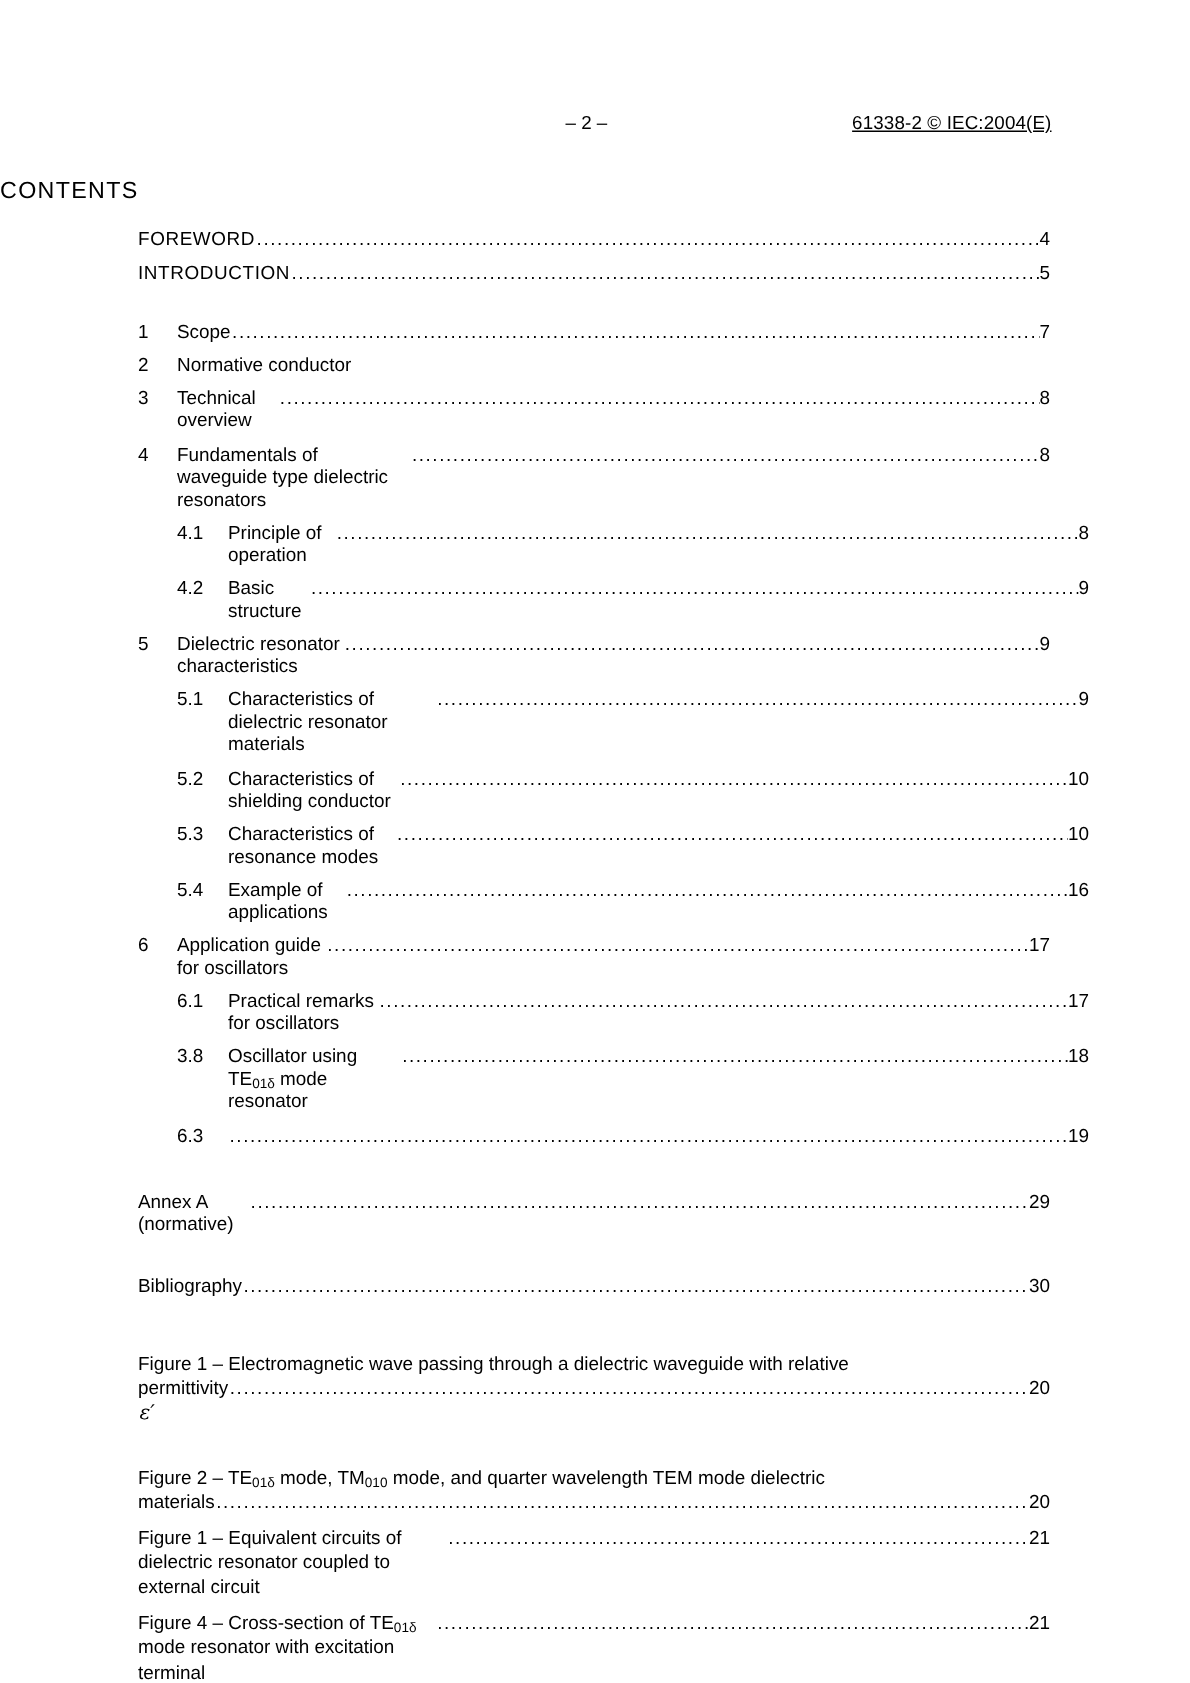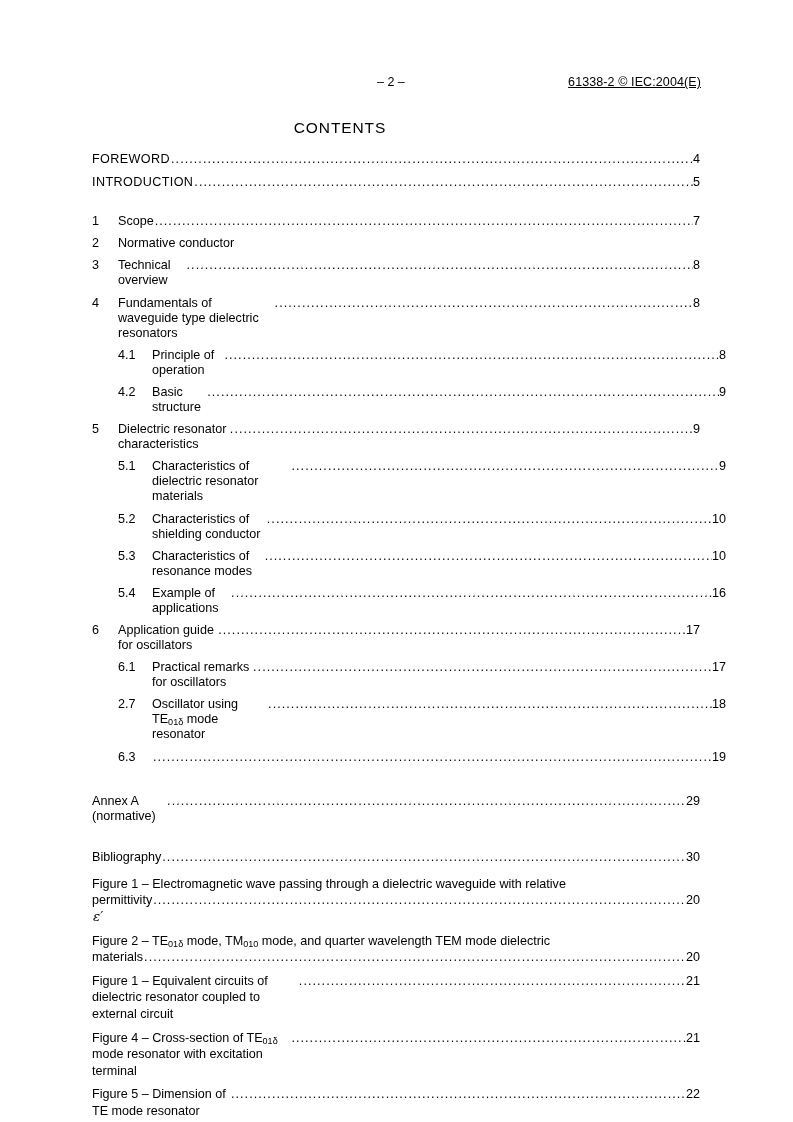--- a/index.html
+++ b/index.html
@@ -42,21 +42,20 @@
     letter-spacing: 0.1px;
     text-decoration: underline;
   }
 
   
   .contents-title {
     position: absolute;
     top: 119px;
     left: 0;
     width: 680px;
-    text-align: center;
     font-size: 15.5px;
     letter-spacing: 0.9px;
   }
 
   
   .toc {
     position: absolute;
     top: 152px;
     left: 92px;
     width: 608px;
@@ -113,20 +112,21 @@
   .standalone { margin-bottom: 7px; }
 
   
   .figrow {
     position: relative;
     margin-bottom: 7px;
   }
   .figrow .figtext {
     font-size: 12.6px;
     line-height: 16.6px;
+    margin-top: 25px;
   }
   .figwrap {
     display: flex;
     align-items: baseline;
     width: 100%;
     font-size: 12.6px;
     line-height: 16.6px;
   }
 
   sub {
@@ -242,21 +242,21 @@
           <span class="leader"></span>
           <span class="pg">17</span>
         </div>
         <div class="row clause sub">
           <span class="num">6.1</span>
           <span class="lbl">Practical remarks for oscillators </span>
           <span class="leader"></span>
           <span class="pg">17</span>
         </div>
         <div class="row clause sub">
-          <span class="num">2.7</span>
+          <span class="num">3.8</span>
           <span class="lbl">Oscillator using TE<sub>01δ</sub> mode resonator</span>
           <span class="leader"></span>
           <span class="pg">18</span>
         </div>
         <div class="row clause sub">
           <span class="num">6.3</span>
           <span class="leader"></span>
           <span class="pg">19</span>
         </div>
       </div>

